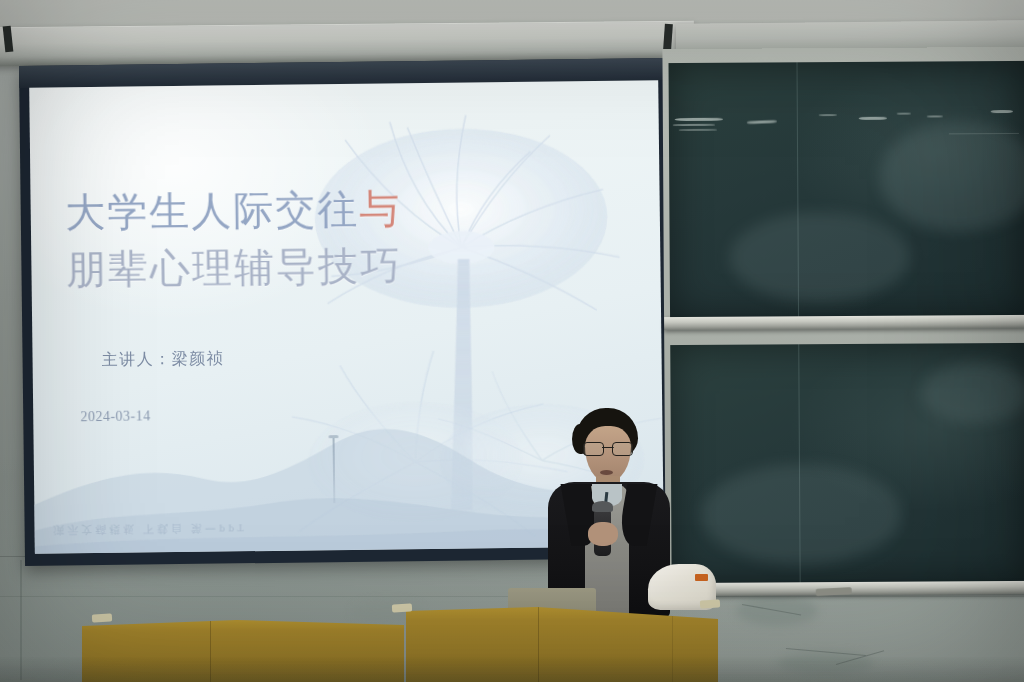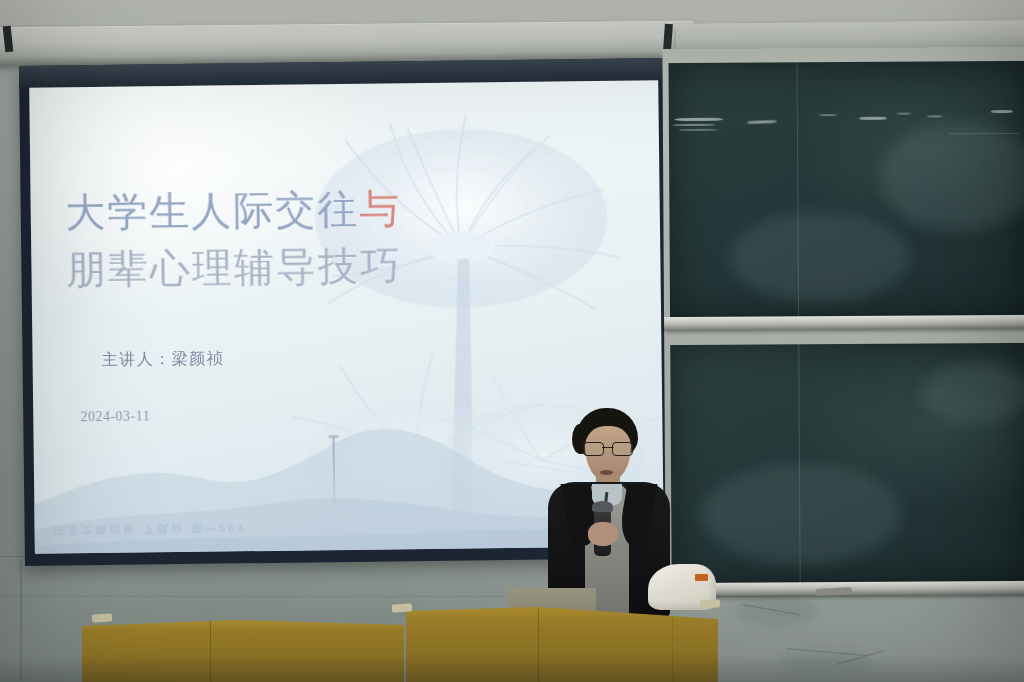--- a/index.html
+++ b/index.html
@@ -350,21 +350,21 @@
           <path d="M0 152 C140 142 280 148 420 142 C500 139 560 144 620 140 L620 160 L0 160 Z" fill="#aec1d4" opacity=".4"></path>
         </svg>
       </div>
       <div class="pole"></div>
 
       <div class="slide-title">
         <span>大学生人际交往</span><span class="accent">与</span>
         <span class="l2">朋辈心理辅导技巧</span>
       </div>
       <div class="slide-presenter">主讲人：梁颜祯</div>
-      <div class="slide-date">2024-03-11</div>
+      <div class="slide-date">2024-03-14</div>
       <div class="watermark">演示文稿模板 下载自 第一PPT</div>
     </div>
   </div>
 
   <div class="board-outer">
     <div class="board-panel board-top">
       <div class="board-divline" style="left:128px"></div>
       <div class="smudge" style="left:210px;top:60px;width:160px;height:110px"></div>
       <div class="smudge" style="left:60px;top:150px;width:180px;height:90px"></div>
       <div class="chalk" style="left:6px;top:55px;width:48px;height:3px;opacity:.85"></div>

